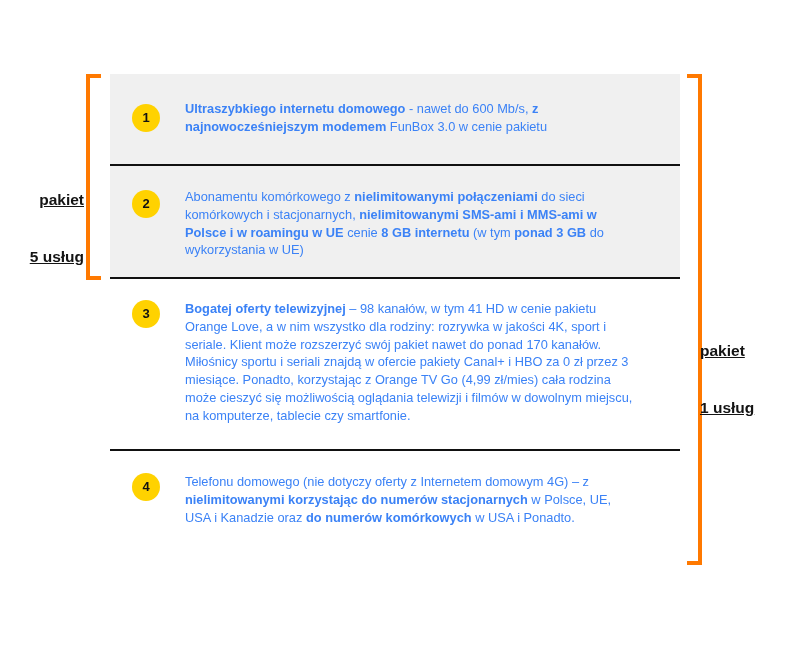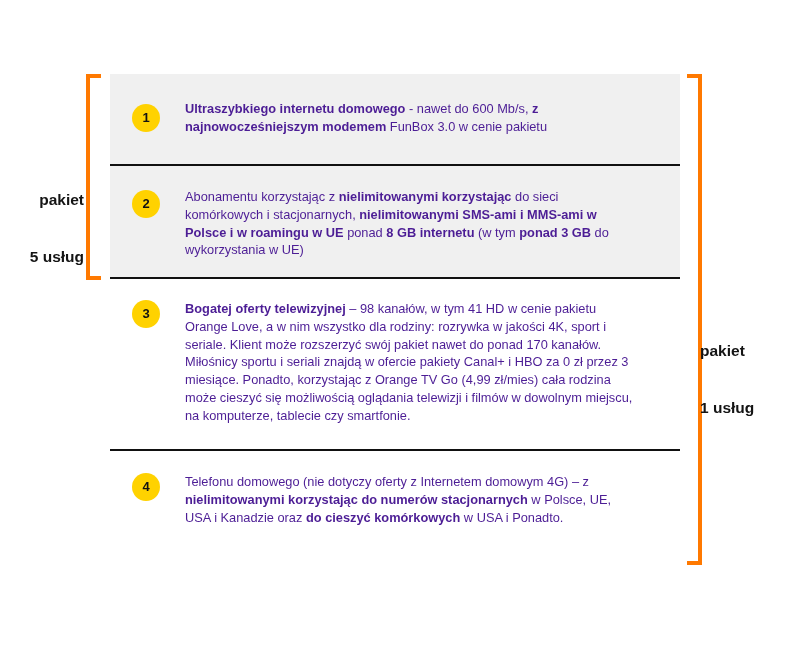--- a/index.html
+++ b/index.html
@@ -57,21 +57,21 @@
   #label-left {
     right: 705px;
     top: 152px;
     text-align: right;
   }
   #label-right {
     left: 700px;
     top: 303px;
     text-align: left;
   }
-  .side-label .ln { display: block; }
+  .side-label .ln { display: block; text-decoration: underline; }
 
   
   #gray-panel {
     position: absolute;
     left: 110px;
     top: 74px;
     width: 570px;
     height: 204px;
     background: #F0F0F0;
   }
@@ -118,21 +118,21 @@
   #item-3 .badge { top: 8px; }
   #item-4 .badge { top: 8px; }
 
   .body-text {
     position: absolute;
     left: 75px;
     top: 8px;
     width: 450px;
     font-size: 12.8px;
     line-height: 17.8px;
-    color: #4c1d95;
+    color: #3b82f6;
     text-align: left;
   }
   .body-text b { font-weight: bold; }
 </style>
 </head>
 <body>
 
 <div id="stage">
 
   <div id="gray-panel" style="background: rgb(240, 240, 240);"></div>
@@ -163,26 +163,26 @@
     <span class="ln">1 usług</span>
   </div>
 
   <div class="item" id="item-1">
     <div class="badge" style="background: rgb(255, 210, 0);">1</div>
     <div class="body-text"><b>Ultraszybkiego internetu domowego</b><span> - nawet do 600 Mb/s, </span><b>z najnowocześniejszym modemem</b><span> FunBox 3.0 w cenie pakietu</span></div>
   </div>
 
   <div class="item" id="item-2">
     <div class="badge" style="background: rgb(255, 210, 0);">2</div>
-    <div class="body-text"><span>Abonamentu korzystając z </span><b>nielimitowanymi korzystając</b><span> do sieci komórkowych i stacjonarnych, </span><b>nielimitowanymi SMS-ami i MMS-ami w Polsce i w roamingu w UE</b><span> ponad </span><b>8 GB internetu</b><span> (w tym </span><b>ponad 3 GB</b><span> do wykorzystania w UE)</span></div>
+    <div class="body-text"><span>Abonamentu komórkowego z </span><b>nielimitowanymi połączeniami</b><span> do sieci komórkowych i stacjonarnych, </span><b>nielimitowanymi SMS-ami i MMS-ami w Polsce i w roamingu w UE</b><span> cenie </span><b>8 GB internetu</b><span> (w tym </span><b>ponad 3 GB</b><span> do wykorzystania w UE)</span></div>
   </div>
 
   <div class="item" id="item-3">
     <div class="badge" style="background: rgb(255, 210, 0);">3</div>
     <div class="body-text"><b>Bogatej oferty telewizyjnej</b><span> – 98 kanałów, w tym 41 HD w cenie pakietu Orange Love, a w nim wszystko dla rodziny: rozrywka w jakości 4K, sport i seriale. Klient może rozszerzyć swój pakiet nawet do ponad 170 kanałów. Miłośnicy sportu i seriali znajdą w ofercie pakiety Canal+ i HBO za 0 zł przez 3 miesiące. Ponadto, korzystając z Orange TV Go (4,99 zł/mies) cała rodzina może cieszyć się możliwością oglądania telewizji i filmów w dowolnym miejscu, na komputerze, tablecie czy smartfonie.</span></div>
   </div>
 
   <div class="item" id="item-4">
     <div class="badge" style="background: rgb(255, 210, 0);">4</div>
-    <div class="body-text"><span>Telefonu domowego (nie dotyczy oferty z Internetem domowym 4G) – z </span><b>nielimitowanymi korzystając do numerów stacjonarnych</b><span> w Polsce, UE, USA i Kanadzie oraz </span><b>do cieszyć komórkowych</b><span> w USA i Ponadto.</span></div>
+    <div class="body-text"><span>Telefonu domowego (nie dotyczy oferty z Internetem domowym 4G) – z </span><b>nielimitowanymi korzystając do numerów stacjonarnych</b><span> w Polsce, UE, USA i Kanadzie oraz </span><b>do numerów komórkowych</b><span> w USA i Ponadto.</span></div>
   </div>
 
 </div>
 
 </body></html>

